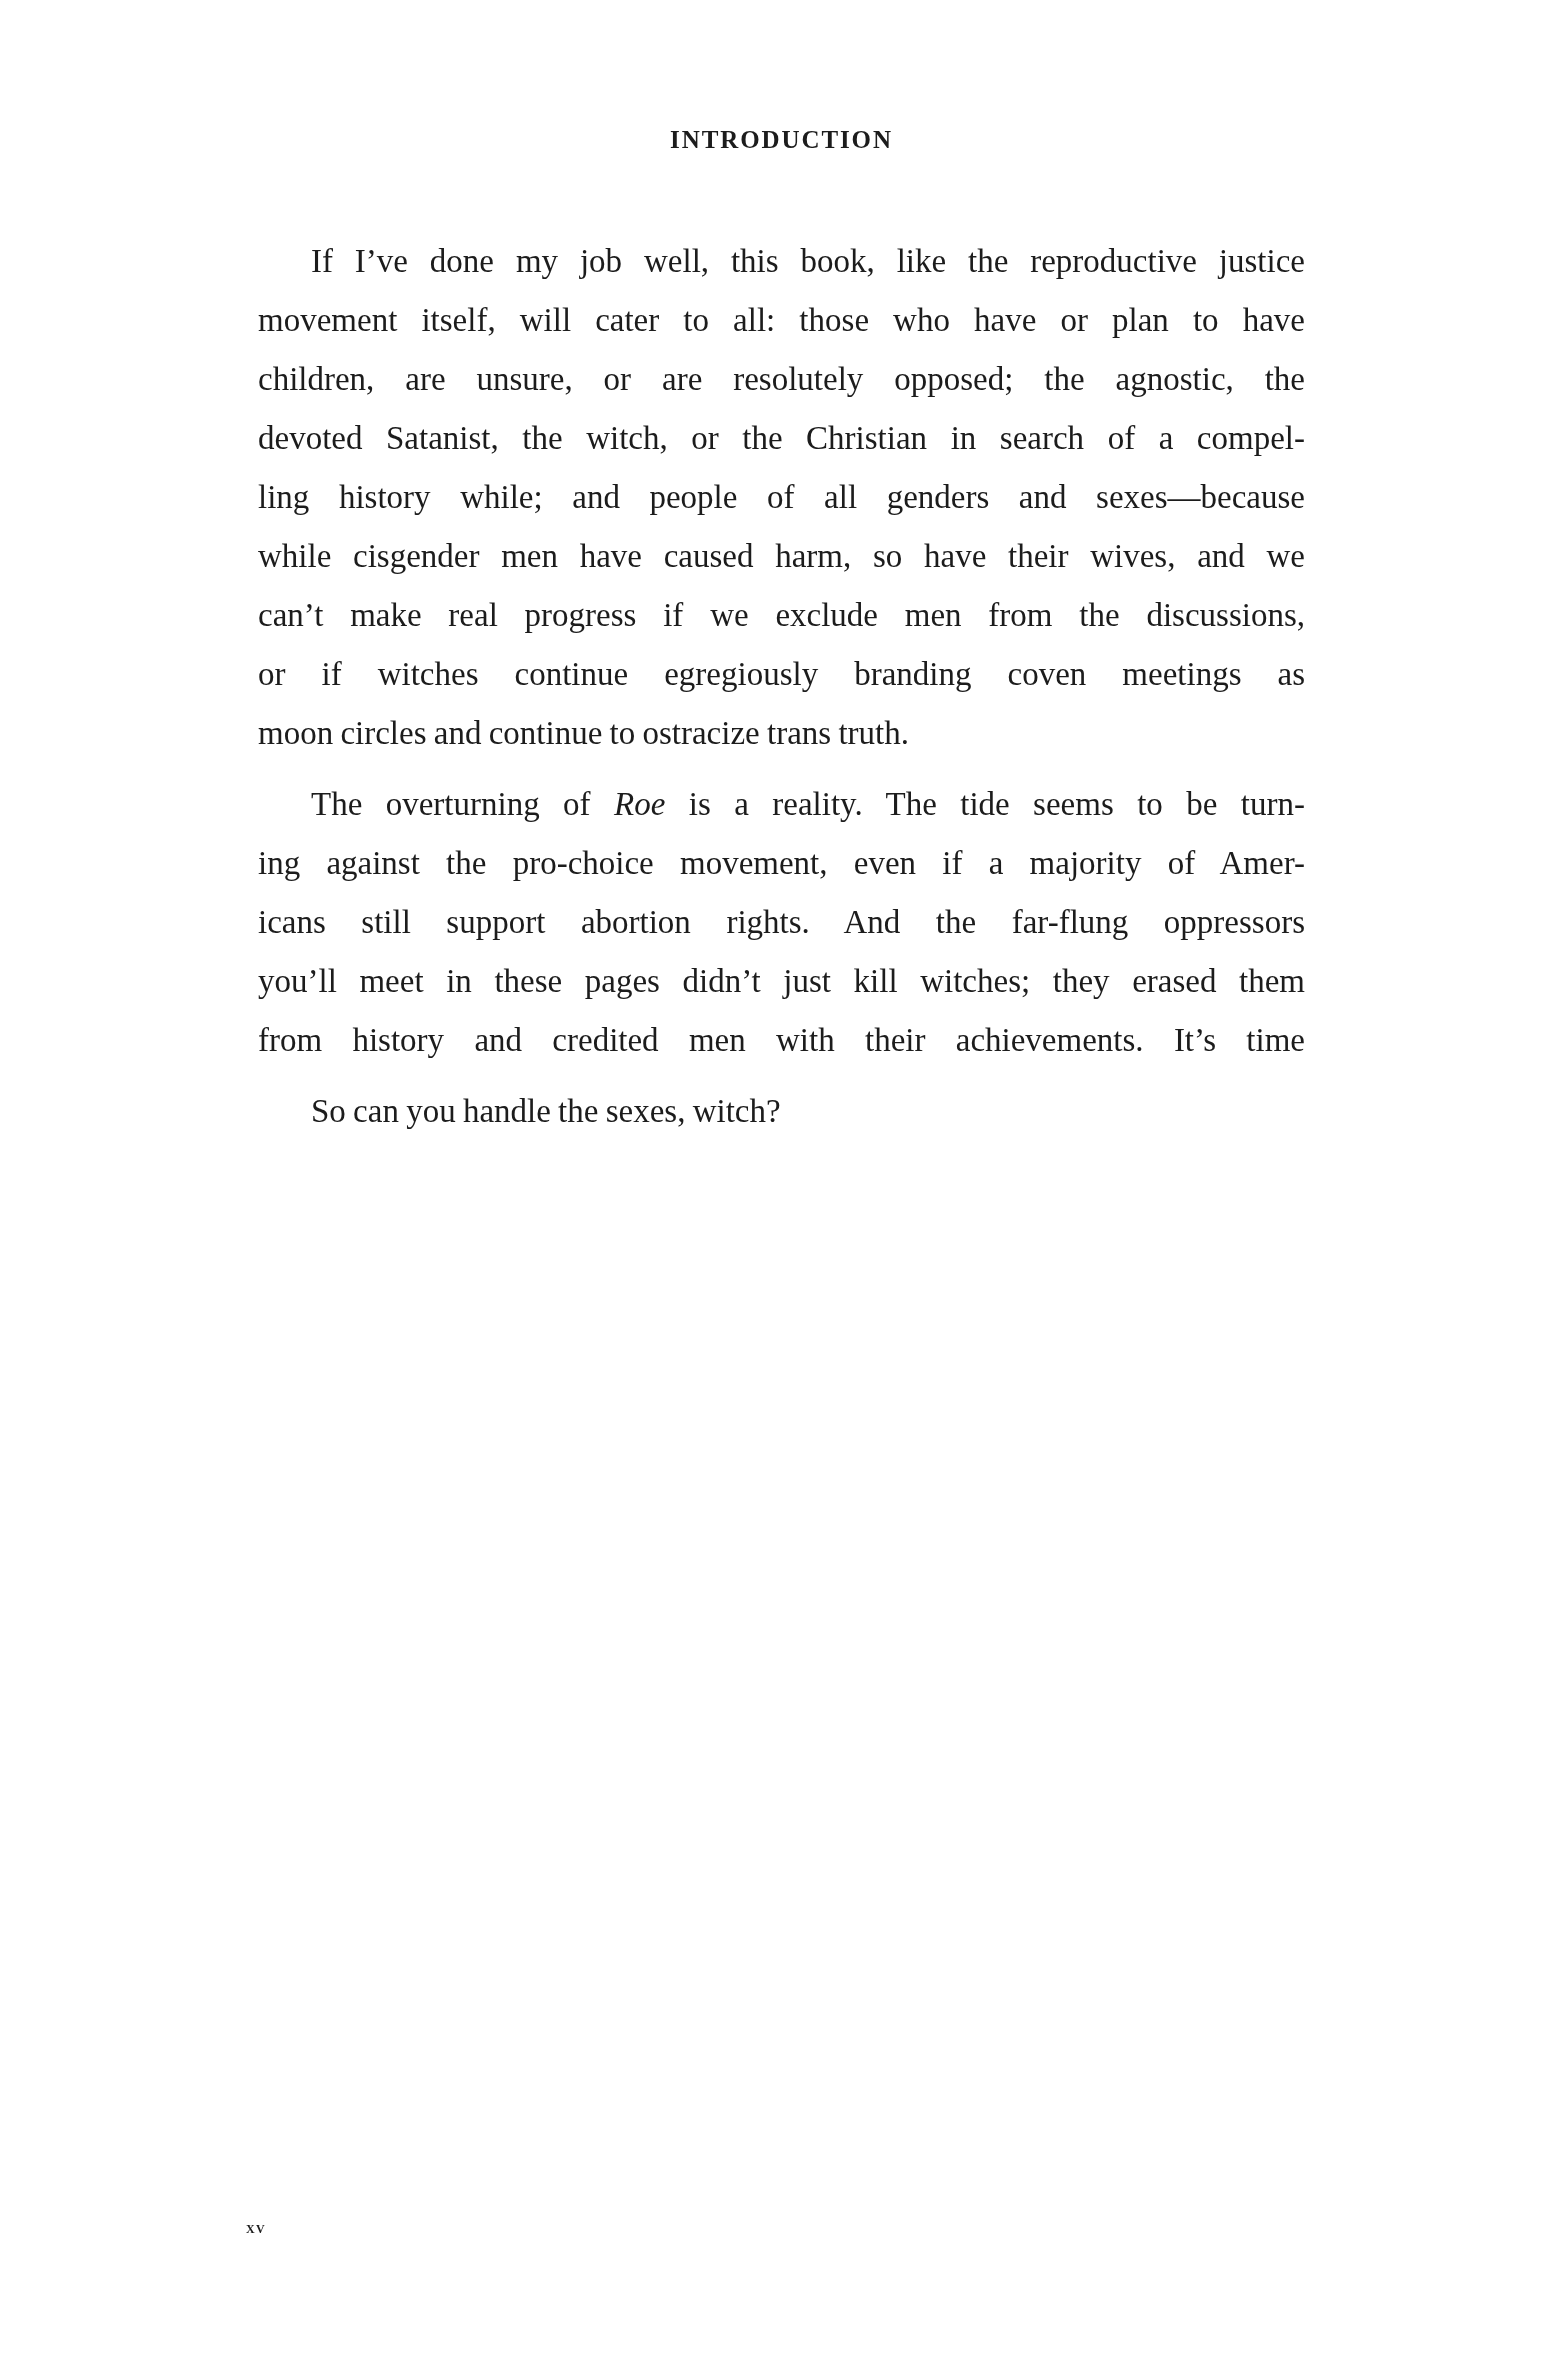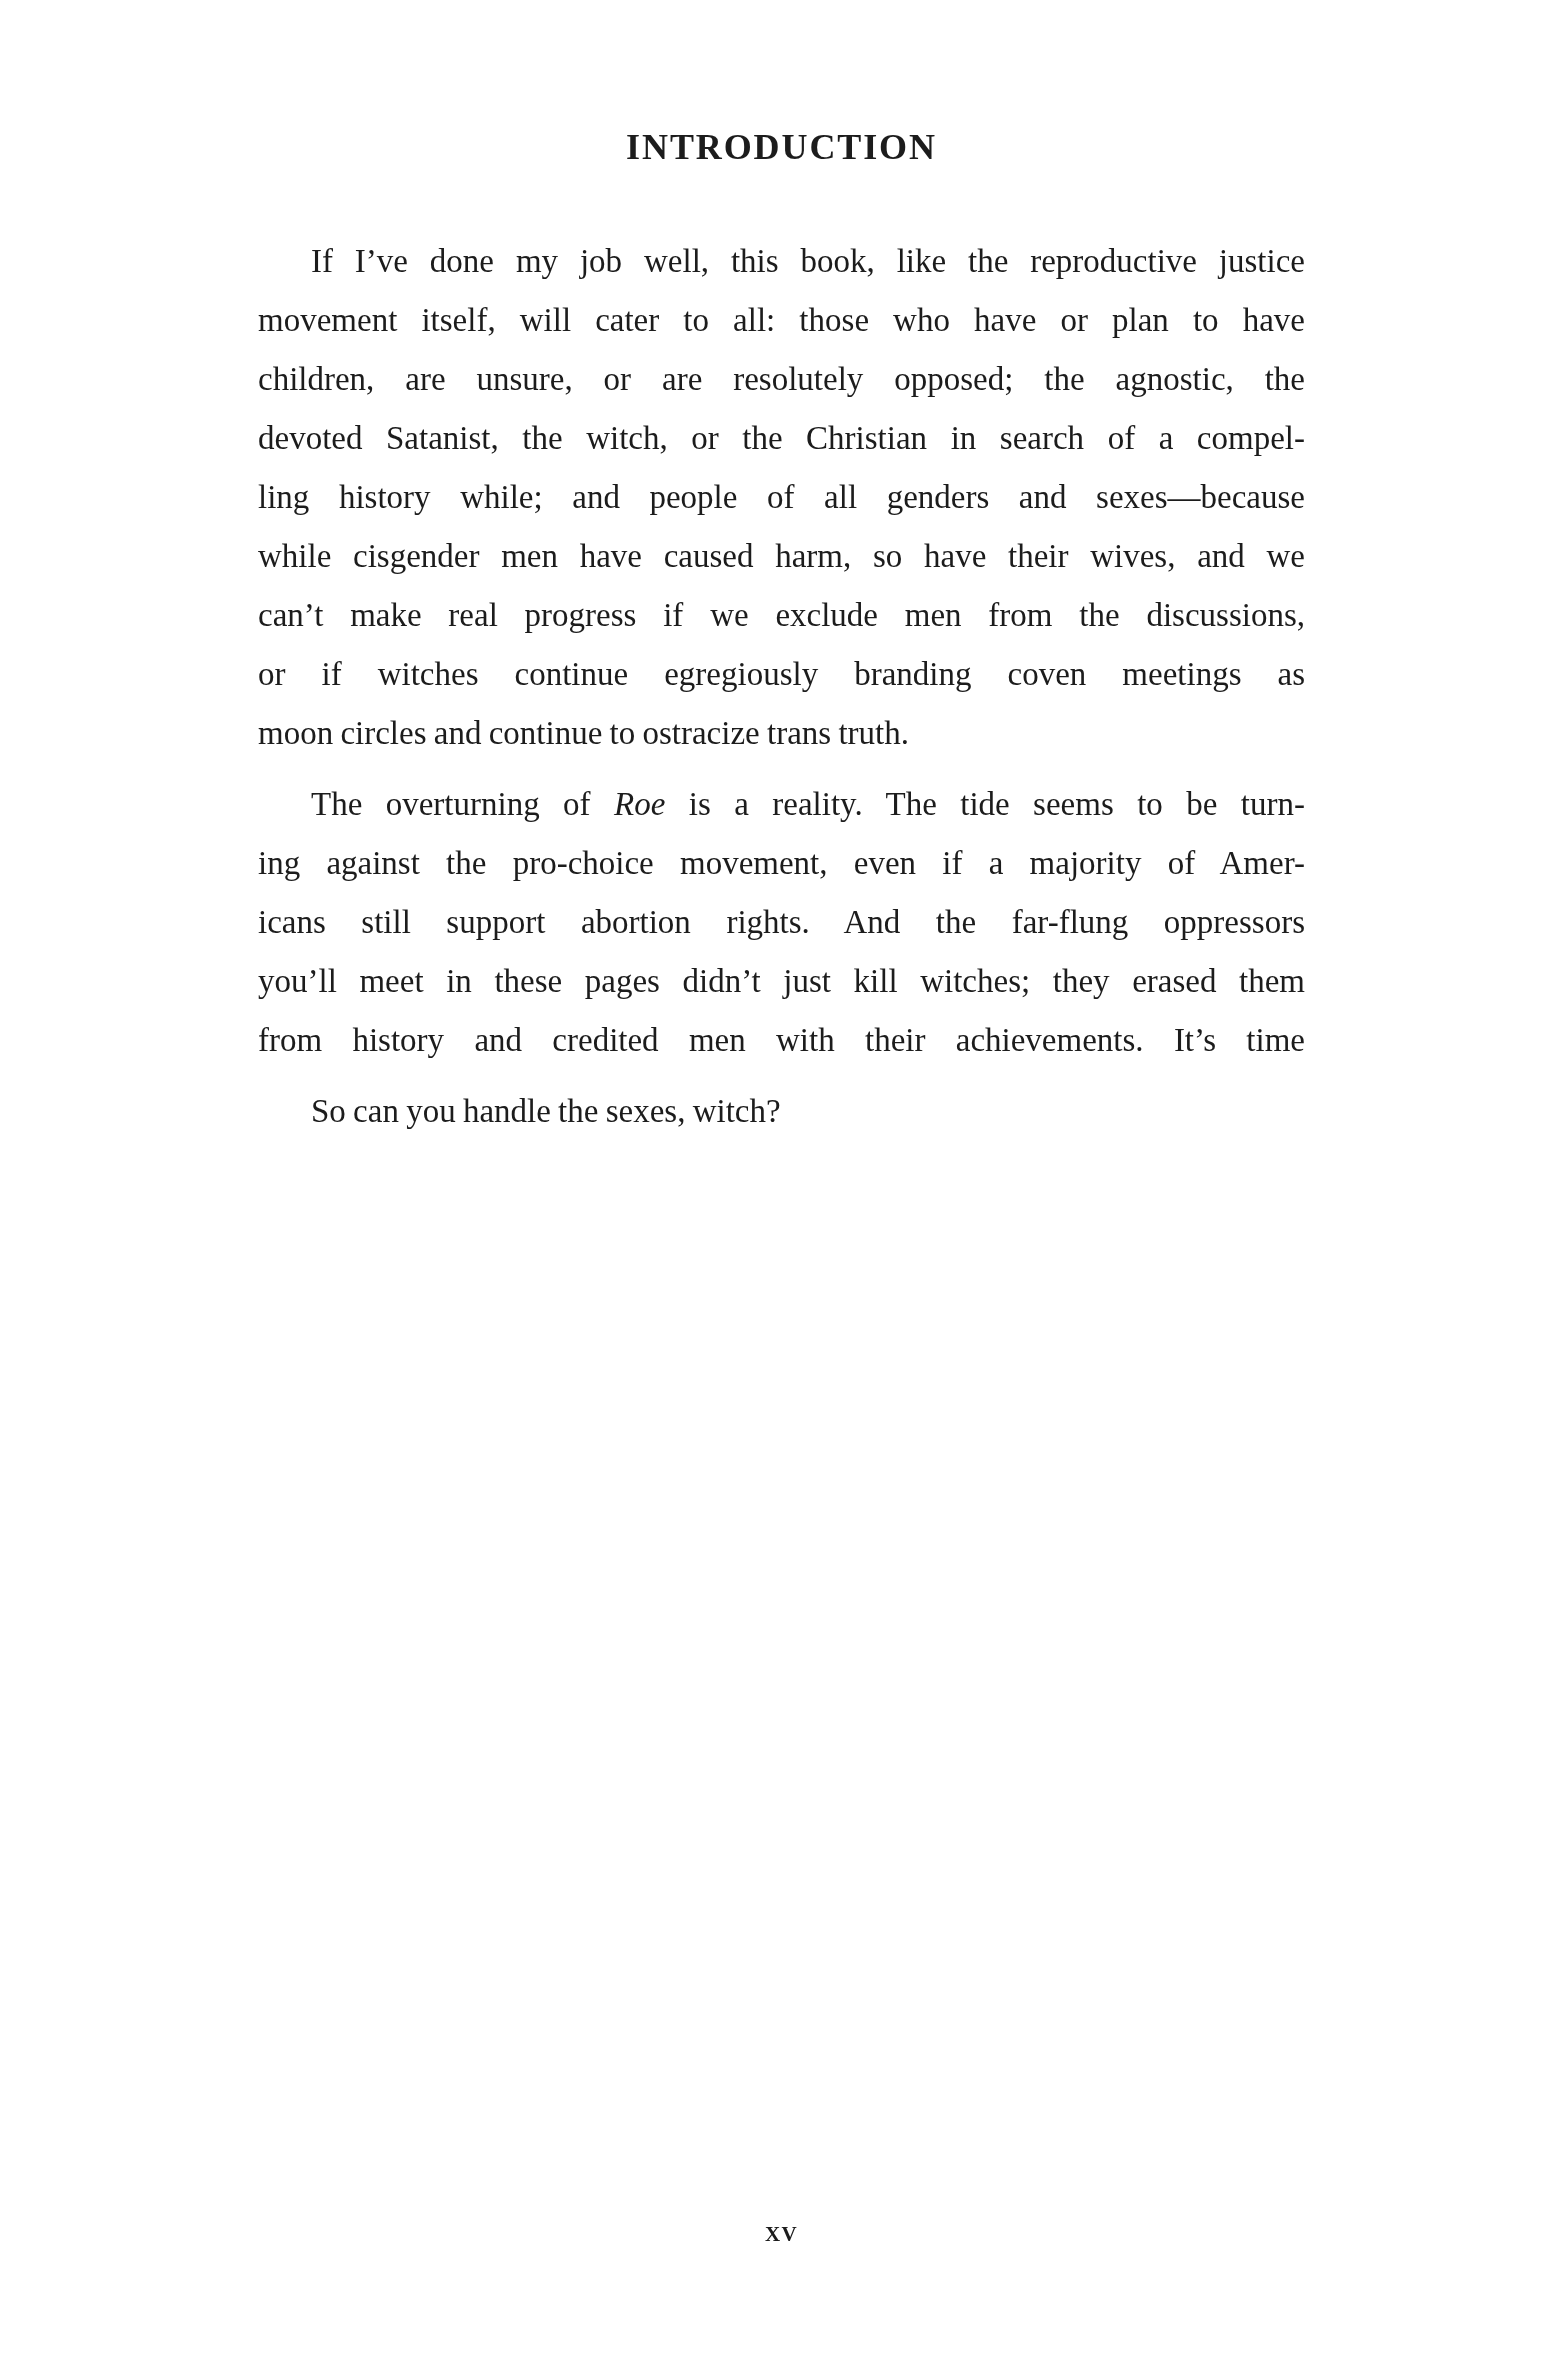--- a/index.html
+++ b/index.html
@@ -13,21 +13,21 @@
     color: #1c1c1c;
     overflow: hidden;
   }
   .running-head {
     position: absolute;
     top: 126px;
     left: 246px;
     width: 1071px;
     text-align: center;
     font-weight: bold;
-    font-size: 36px;
+    font-size: 25px;
     letter-spacing: 1.9px;
   }
   .body-text {
     position: absolute;
     top: 220px;
     left: 246px;
     width: 1071px;
     font-size: 33px;
     line-height: 59px;
     word-spacing: -1px;
@@ -43,23 +43,22 @@
   }
   .line.indented {
     padding-left: 53px;
   }
   .line em { font-style: italic; }
   .folio {
     position: absolute;
     top: 2222px;
     left: 246px;
     width: 1071px;
-    text-align: center;
     font-weight: bold;
-    font-size: 21px;
+    font-size: 12px;
     letter-spacing: 1.4px;
     text-transform: uppercase;
   }
 </style>
 </head>
 <body>
 
 <div class="page">
   <div class="running-head">INTRODUCTION</div>
 

